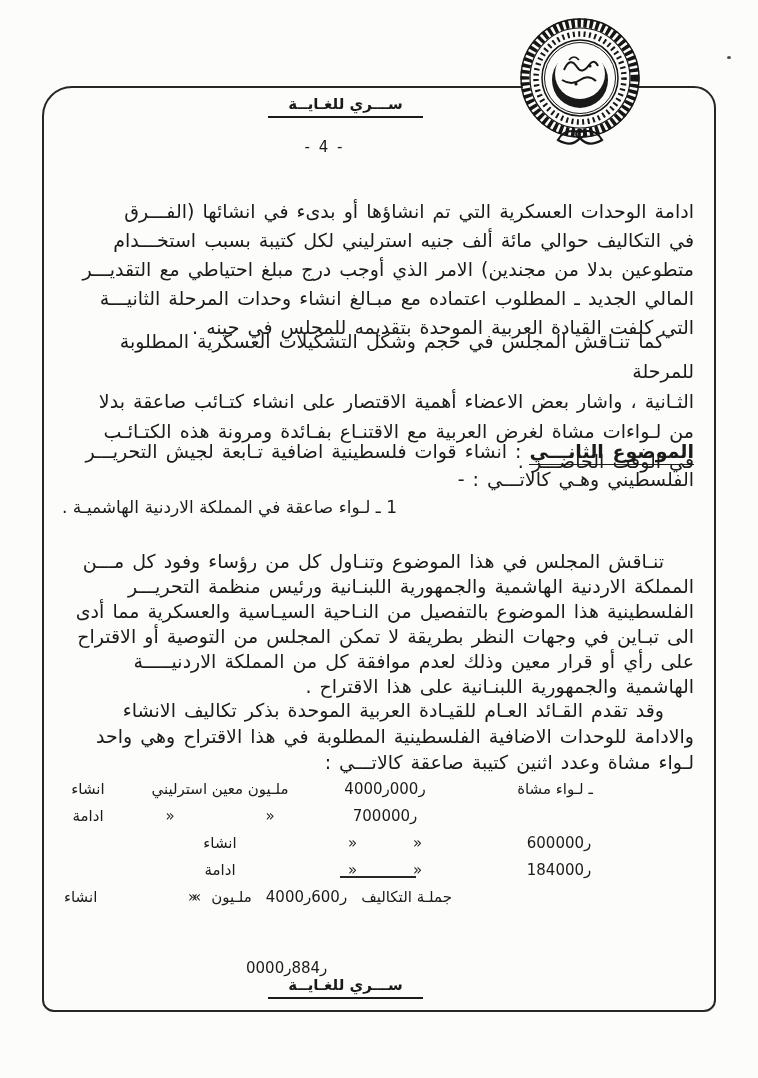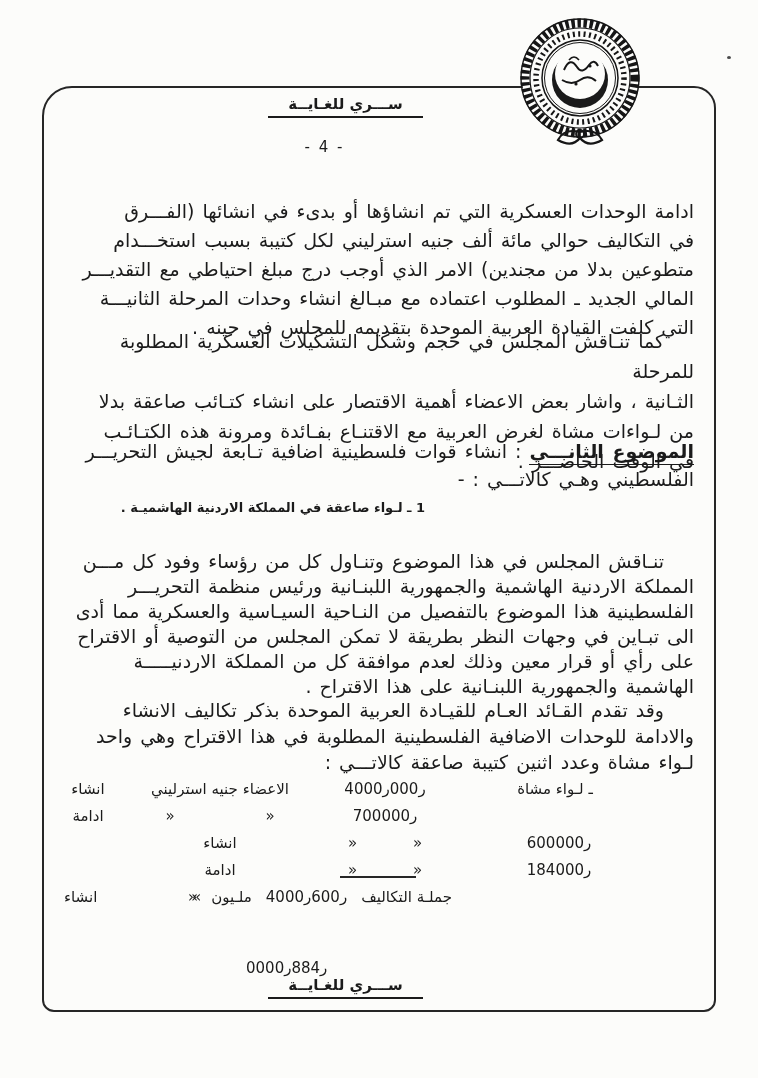--- a/index.html
+++ b/index.html
@@ -26,22 +26,22 @@
     font-size:15px;letter-spacing:2px;
   }
   .para{
     position:absolute;left:62px;width:632px;direction:rtl;
     font-size:19px;white-space:pre-line;word-spacing:2px;
   }
   .p1{top:197px;line-height:29px;}
   .p2{top:326px;line-height:30px;text-indent:30px;}
   .sec{top:437px;line-height:28px;}
   .sec .u{border-bottom:1.5px solid #1b1b1b;padding-bottom:2px;font-weight:bold;}
-  .list{position:absolute;left:62px;top:494px;width:632px;direction:rtl;text-align:center;
-    font-size:13px;line-height:27px;padding:0 210px 0 0;box-sizing:border-box;font-weight:bold;}
+  .list{position:absolute;left:62px;top:494px;width:632px;direction:rtl;text-align:left;
+    font-size:17px;line-height:27px;padding:0 210px 0 0;box-sizing:border-box;}
   .p4{top:549px;line-height:25px;text-indent:30px;}
   .p5{top:697px;line-height:26px;text-indent:30px;}
   .costtable{
     position:absolute;left:56px;top:778px;width:612px;direction:rtl;
     display:grid;grid-template-columns:218px 130px 200px 64px;
     font-size:15px;row-gap:4px;
   }
   .costtable .cell{height:23px;line-height:23px;}
   .c-item{text-align:center;padding-right:8px;}
   .c-amount{text-align:center;direction:ltr;}
@@ -121,21 +121,21 @@
 على رأي أو قرار معين وذلك لعدم موافقة كل من المملكة الاردنيـــــة
 الهاشمية والجمهورية اللبنـانية على هذا الاقتراح .</div>
 
 <div class="para p5">وقد تقدم القـائد العـام للقيـادة العربية الموحدة بذكر تكاليف الانشاء
 والادامة للوحدات الاضافية الفلسطينية المطلوبة في هذا الاقتراح وهي واحد
 لـواء مشاة وعدد اثنين كتيبة صاعقة كالاتـــي :</div>
 
 <div class="costtable">
   <div class="cell c-item">ـ لـواء مشاة</div>
   <div class="cell c-amount">4ر000ر000</div>
-  <div class="cell c-unit">الاعضاء جنيه استرليني</div>
+  <div class="cell c-unit">ملـيون معين استرليني</div>
   <div class="cell c-status">انشاء</div>
 
   <div class="cell c-item"></div>
   <div class="cell c-amount">700ر000</div>
   <div class="cell c-unit dittos">
     <span>«</span>
     <span>«</span>
   </div>
   <div class="cell c-status">ادامة</div>
 

